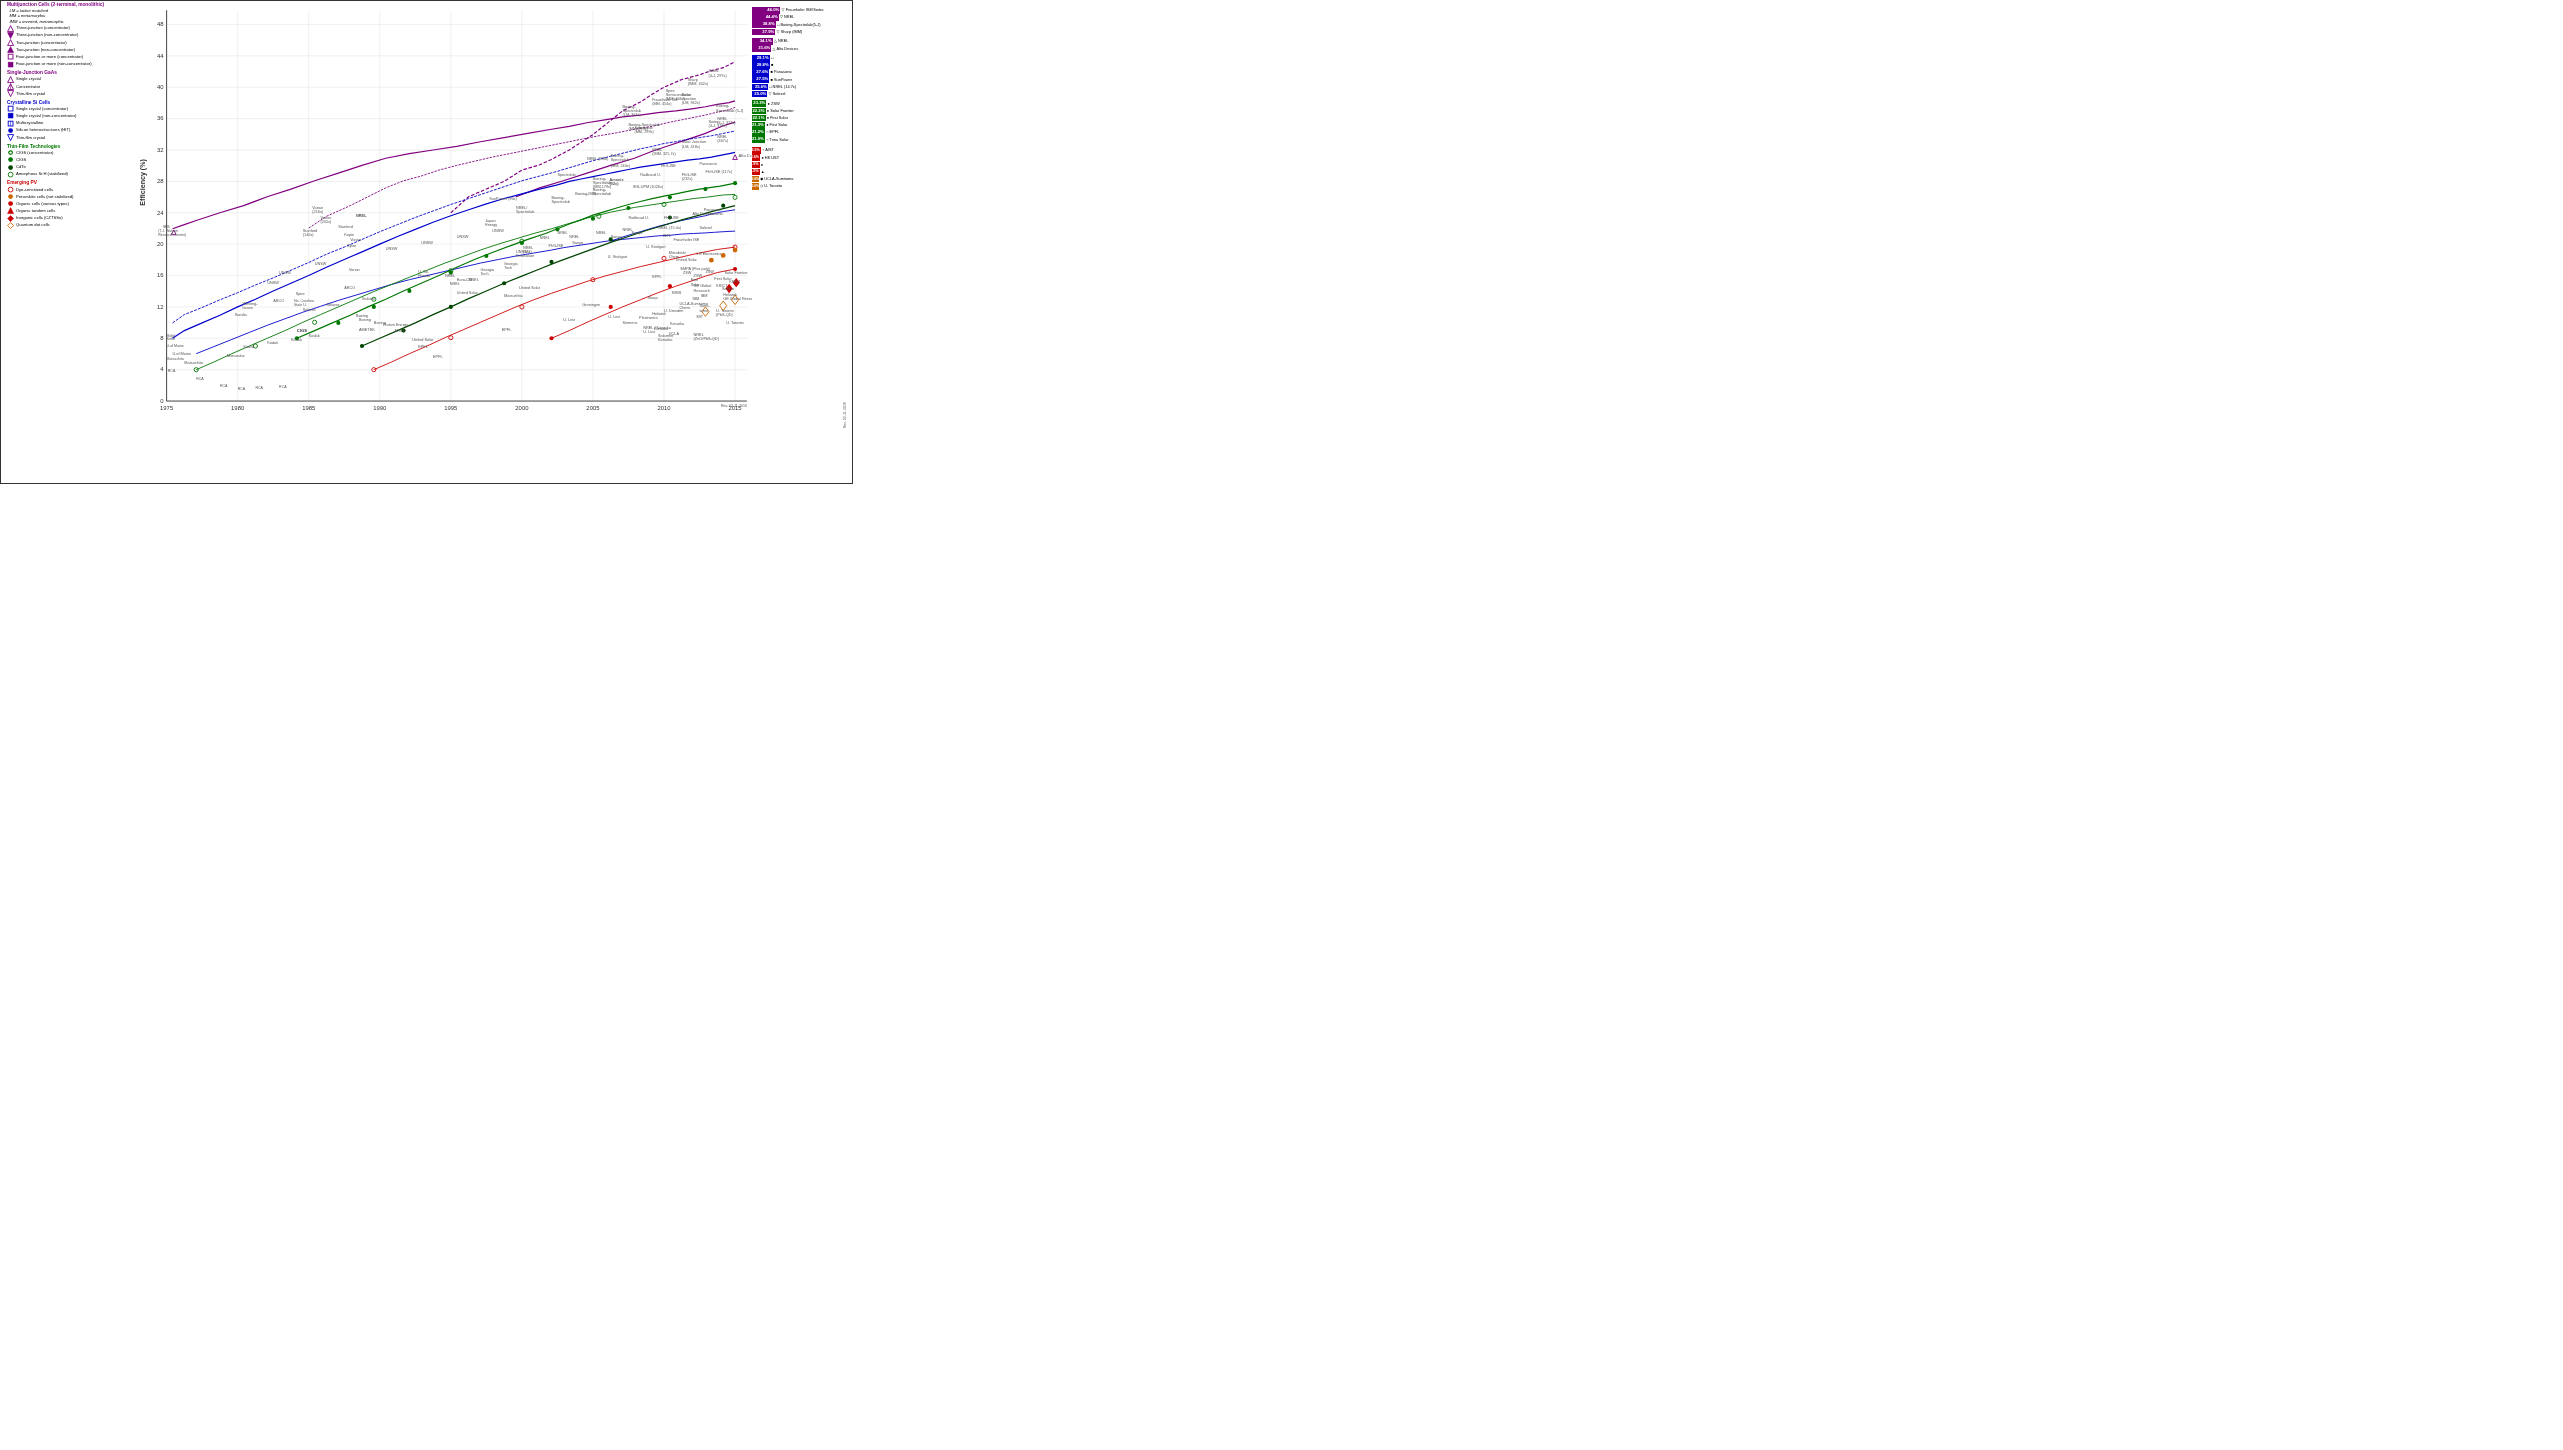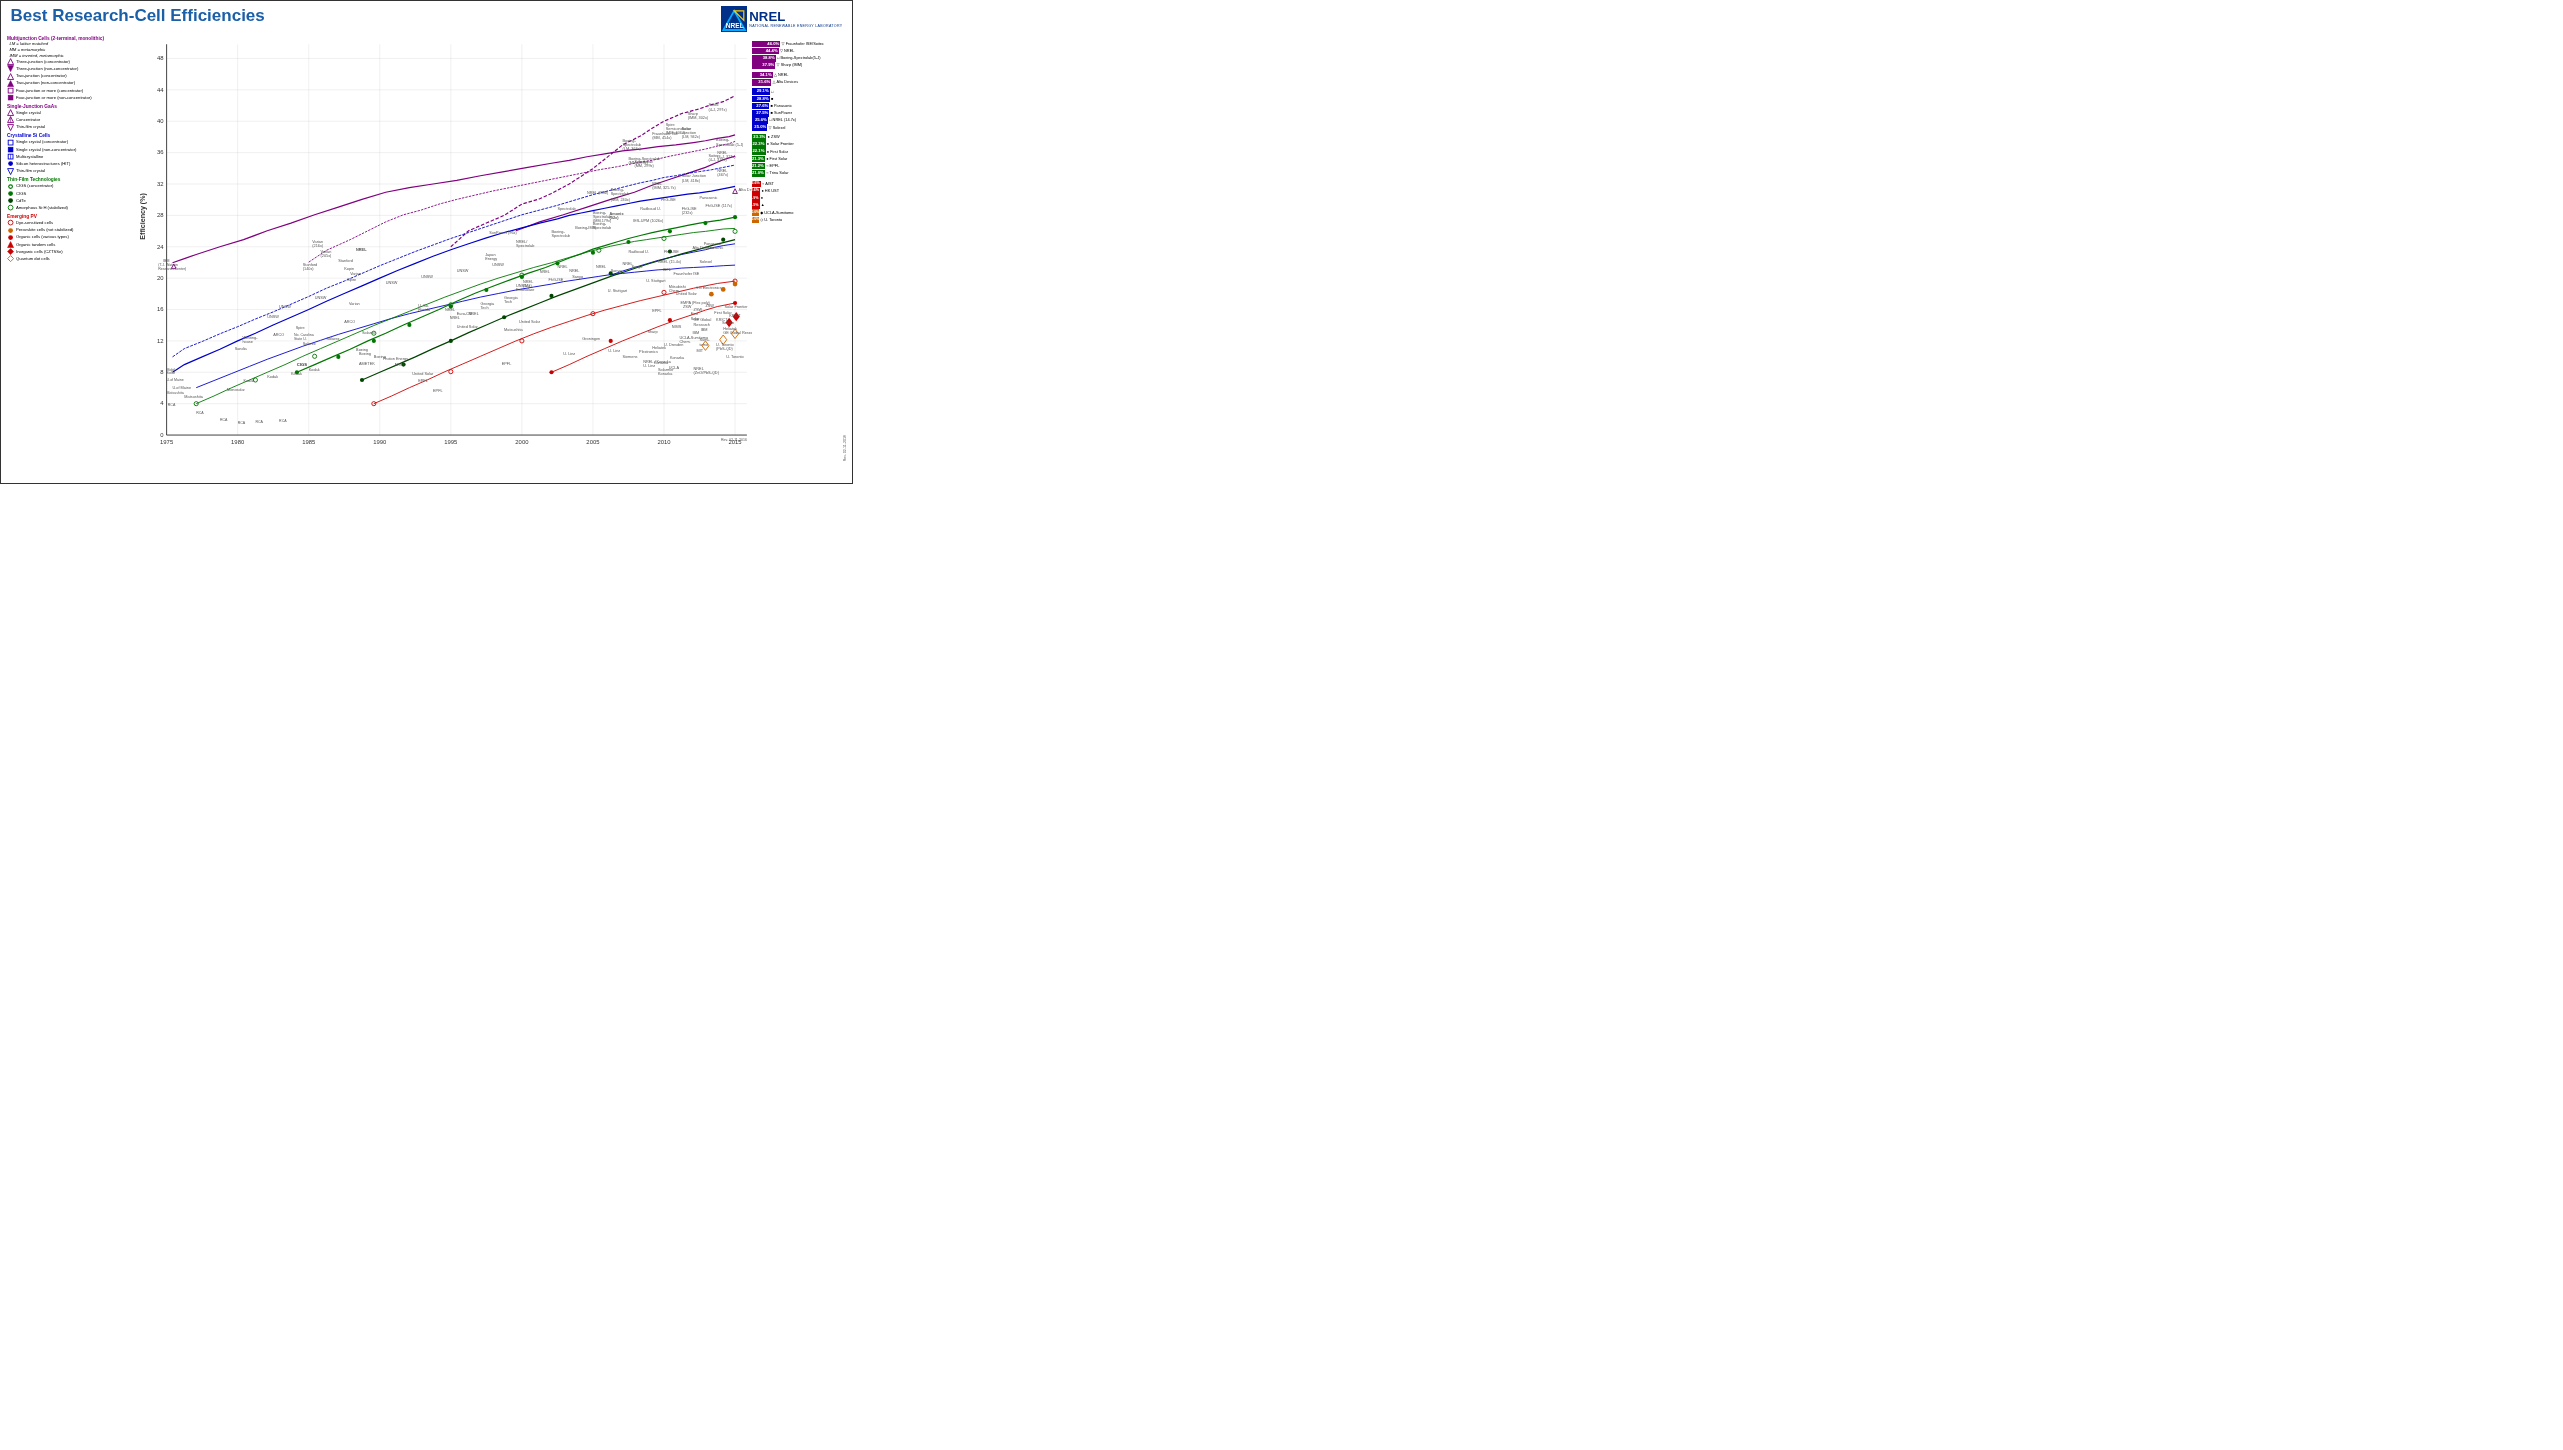--- a/index.html
+++ b/index.html
@@ -95,35 +95,20 @@
     .chart-svg {
       width: 100%;
       height: 433px;
     }
   </style>
 </head>
 <body>
 
 <div class="page-container">
 
-  <div class="header">
-    <h1 class="chart-title">Best Research-Cell Efficiencies</h1>
-    <div class="nrel-logo">
-      <svg class="nrel-logo-icon" viewBox="0 0 44 44" xmlns="http://www.w3.org/2000/svg">
-        <rect width="44" height="44" fill="#003087"></rect>
-        <polygon points="4,40 22,8 40,40" fill="none" stroke="#00aaff" stroke-width="3"></polygon>
-        <polygon points="22,8 38,8 38,24" fill="none" stroke="#ffcc00" stroke-width="2"></polygon>
-        <text x="8" y="37" fill="white" font-size="11" font-weight="bold">NREL</text>
-      </svg>
-      <div class="nrel-text">
-        <span style="font-size:13.2px;font-weight:bold;color:#003087;">NREL</span>
-        <span style="font-size:3.6px;color:#003087;letter-spacing:0.3px;">NATIONAL RENEWABLE ENERGY LABORATORY</span>
-      </div>
-    </div>
-  </div>
 
   <div class="main-layout">
 
     <div class="legend-panel">
 
       <div class="legend-section">
         <div class="legend-title" style="color:#800080;">Multijunction Cells (2-terminal, monolithic)</div>
         <div class="legend-sub">LM = lattice matched</div>
         <div class="legend-sub">MM = metamorphic</div>
         <div class="legend-sub">IMM = inverted, metamorphic</div>

